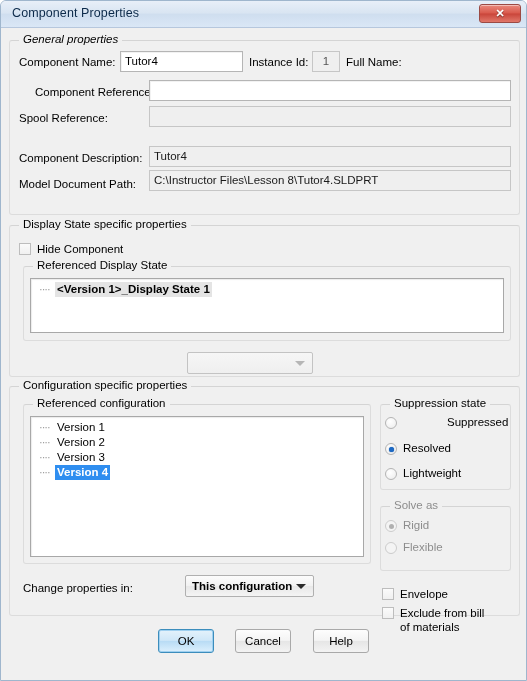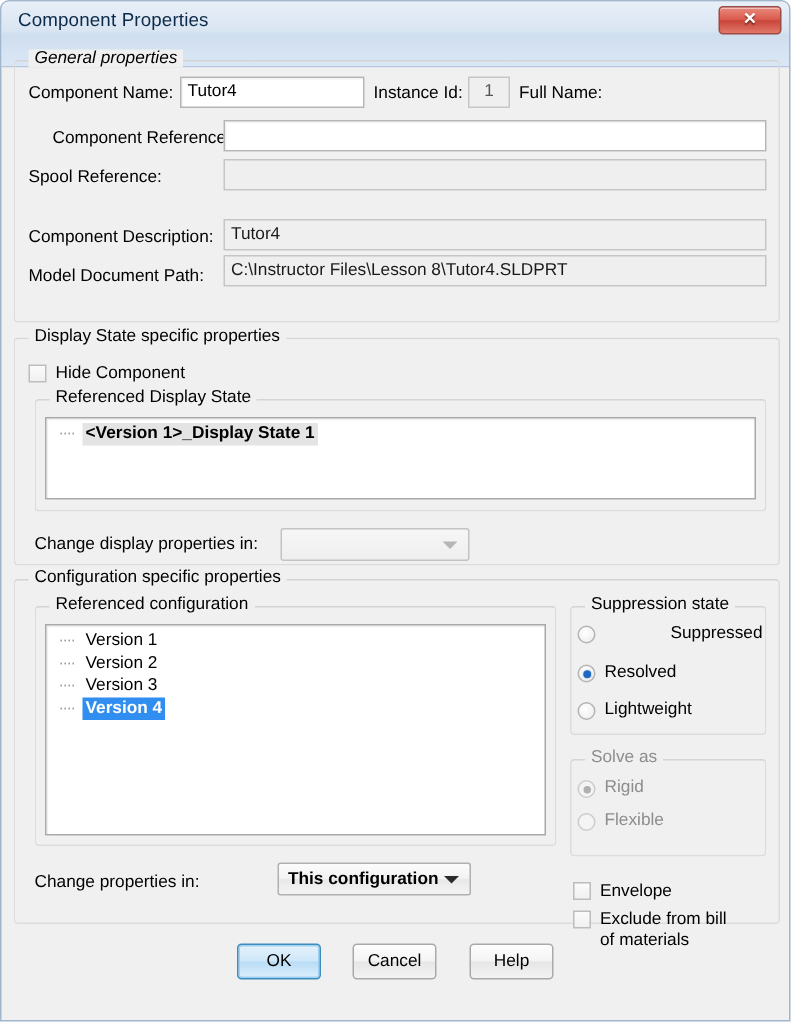--- a/index.html
+++ b/index.html
@@ -26,21 +26,21 @@
     background: #f0f0f0;
     border: 1px solid #9fb6cd;
     border-radius: 6px 6px 0 0;
   }
 
   
   .titlebar {
     position: absolute;
     left: 0; top: 0;
     width: 100%;
-    height: 44px;
+    height: 27px;
     box-sizing: border-box;
     background: linear-gradient(to bottom, #e8eff8 0%, #d9e5f2 45%, #cfdeef 52%, #dae7f6 100%);
     border-radius: 5px 5px 0 0;
     border-bottom: 1px solid #b6c7dd;
   }
   .title-text {
     position: absolute;
     left: 11px;
     top: 5px;
     font-size: 12.5px;
@@ -317,21 +317,20 @@
     <div class="legend">Referenced Display State</div>
   </div>
 
   <div class="listbox" style="left:29px; top:277px; width:474px; height:55px; padding-top:3px;">
     <div class="tree-item sel-gray">
       <span class="dash">····</span>
       <span class="txt">&lt;Version 1&gt;_Display State 1</span>
     </div>
   </div>
 
-  <div class="lbl" style="left:22px; top:356px;">Change display properties in:</div>
   <div class="combo empty" style="left:186px; top:351px; width:126px; height:22px;">
     <span></span>
     <span class="arrow"></span>
   </div>
 
   <div class="group" style="left:8px; top:385px; width:511px; height:230px;">
     <div class="legend">Configuration specific properties</div>
   </div>
 
   <div class="group" style="left:22px; top:403px; width:348px; height:160px;">

